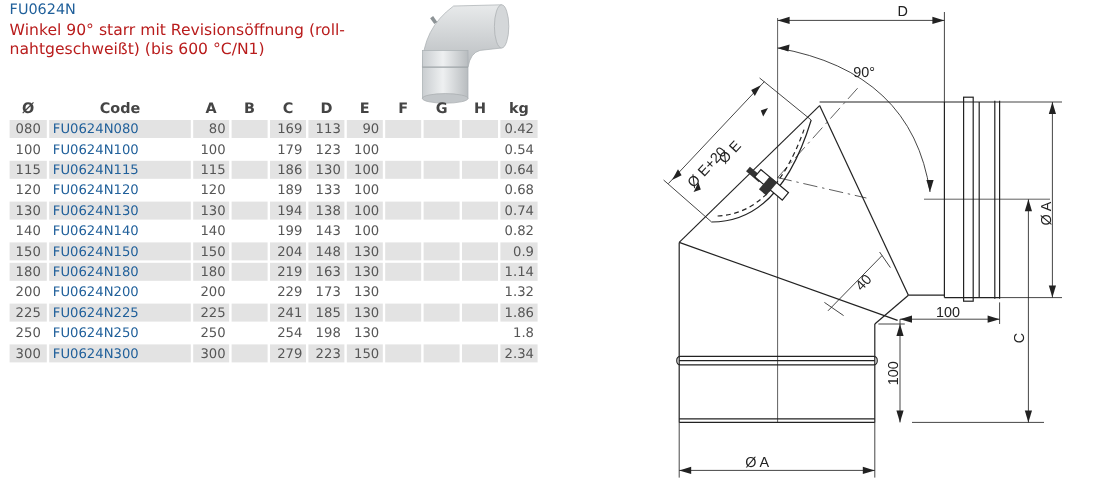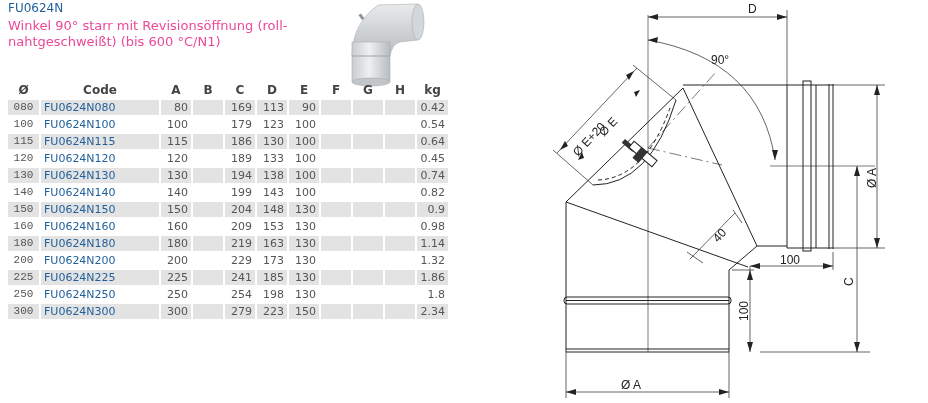--- a/index.html
+++ b/index.html
@@ -1,23 +1,23 @@
 <!DOCTYPE html>
 <html><head>
 <meta charset="utf-8">
 <style>
   html, body { margin:0; padding:0; background:#ffffff; }
   body { width:928px; height:403px; position:relative; overflow:hidden; font-family:"DejaVu Sans", sans-serif; }
   .product-code { position:absolute; left:8px; top:1px; font-size:12px; color:#1f5f9a; }
-  .description { position:absolute; left:8px; top:18px; width:280px; font-size:13px; line-height:16px; color:#ec4899; }
+  .description { position:absolute; left:8px; top:18px; width:280px; font-size:13px; line-height:16px; color:#b91c1c; }
   .product-photo { position:absolute; left:330px; top:0px; width:95px; height:90px; }
   table.spec { position:absolute; left:6px; top:80px; border-collapse:separate; border-spacing:2px 2px; font-size:11px; color:#555; }
   table.spec th { font-weight:bold; font-size:12px; color:#444; height:16px; padding:0; text-align:center; }
   table.spec td { height:15px; padding:0 3px; text-align:right; line-height:15px; }
-  table.spec td.dia { text-align:center;font-family:Liberation Mono, monospace; }
+  table.spec td.dia { text-align:center; }
   table.spec td.code { text-align:left; color:#1f5f9a; }
   table.spec tr.shaded td { background:#e3e3e3; }
   .c-dia { width:31px; } .c-code{ width:118px; } .c-n{ width:30px; } .c-kg{ width:31px; }
   .drawing { position:absolute; left:540px; top:0px; width:388px; height:403px; }
   .drawing text { font-family:"Liberation Sans", sans-serif; font-size:12px; fill:#222; }
 </style>
 </head>
 <body>
 
 <div class="product-code">FU0624N</div>
@@ -103,21 +103,21 @@
         <td class="dia">120</td>
         <td class="code">FU0624N120</td>
         <td>120</td>
         <td></td>
         <td>189</td>
         <td>133</td>
         <td>100</td>
         <td></td>
         <td></td>
         <td></td>
-        <td>0.45</td>
+        <td>0.68</td>
       </tr>
       <tr class="shaded">
         <td class="dia">130</td>
         <td class="code">FU0624N130</td>
         <td>130</td>
         <td></td>
         <td>194</td>
         <td>138</td>
         <td>100</td>
         <td></td>
@@ -143,33 +143,20 @@
         <td class="code">FU0624N150</td>
         <td>150</td>
         <td></td>
         <td>204</td>
         <td>148</td>
         <td>130</td>
         <td></td>
         <td></td>
         <td></td>
         <td>0.9</td>
-      </tr>
-      <tr>
-        <td class="dia">160</td>
-        <td class="code">FU0624N160</td>
-        <td>160</td>
-        <td></td>
-        <td>209</td>
-        <td>153</td>
-        <td>130</td>
-        <td></td>
-        <td></td>
-        <td></td>
-        <td>0.98</td>
       </tr>
       <tr class="shaded">
         <td class="dia">180</td>
         <td class="code">FU0624N180</td>
         <td>180</td>
         <td></td>
         <td>219</td>
         <td>163</td>
         <td>130</td>
         <td></td>

